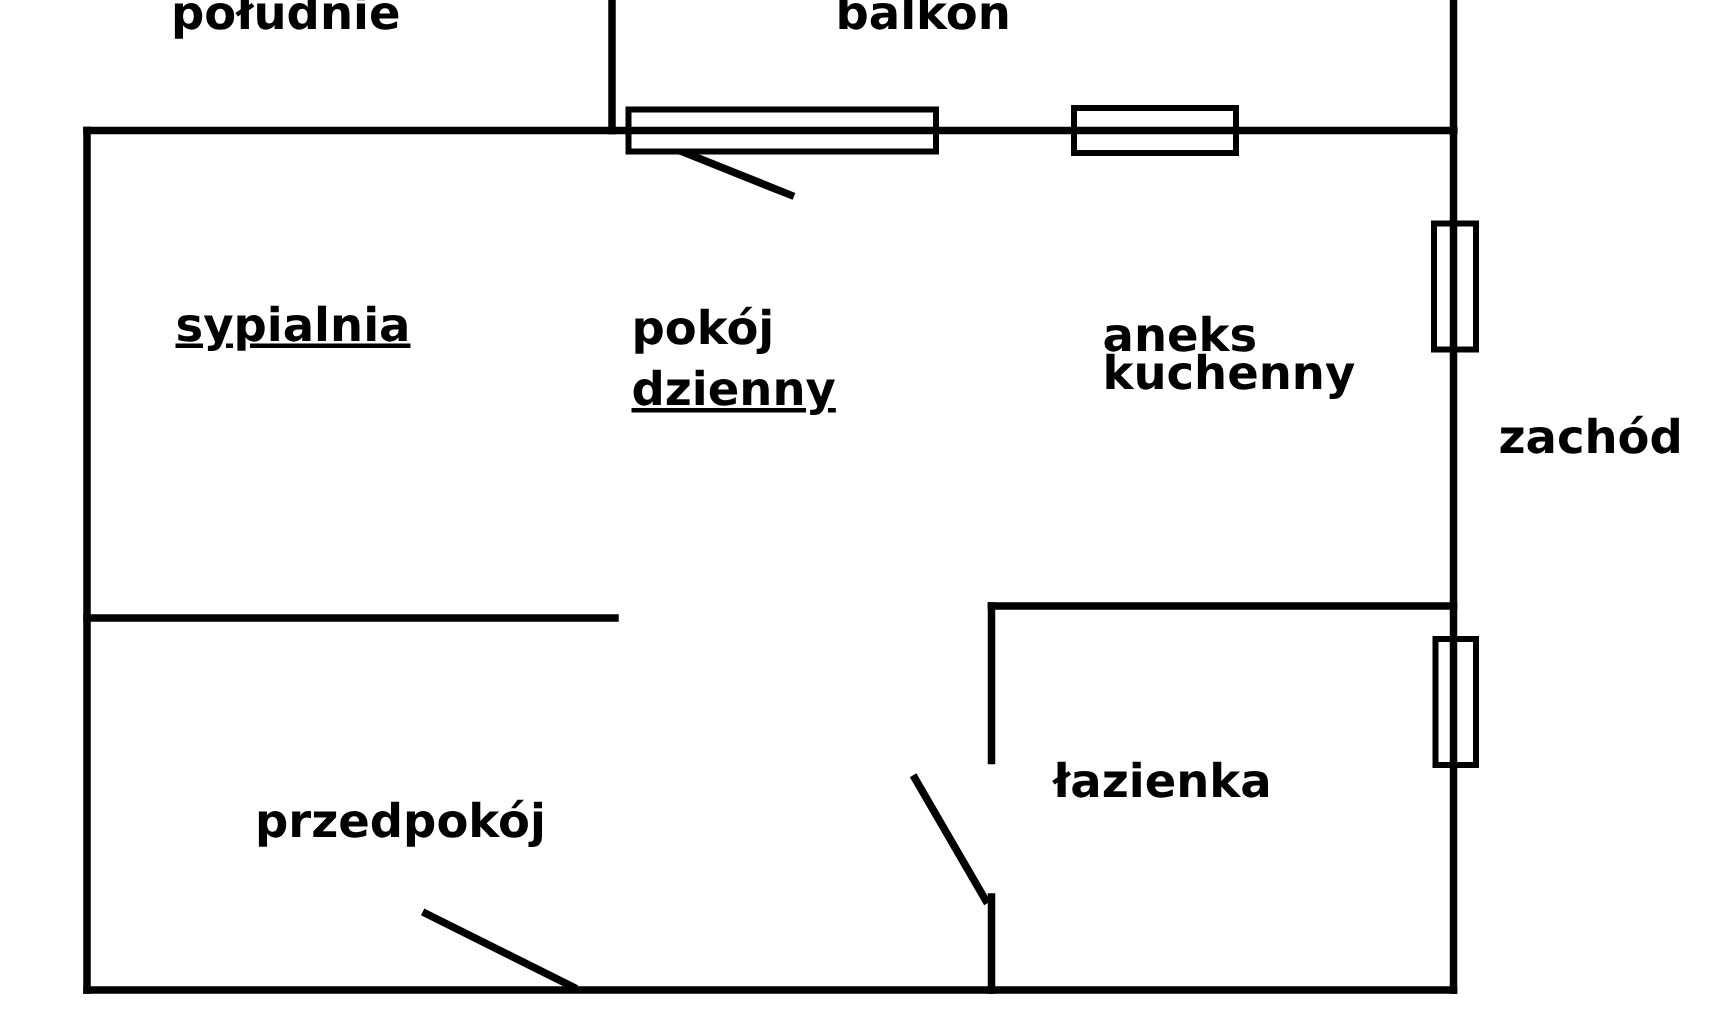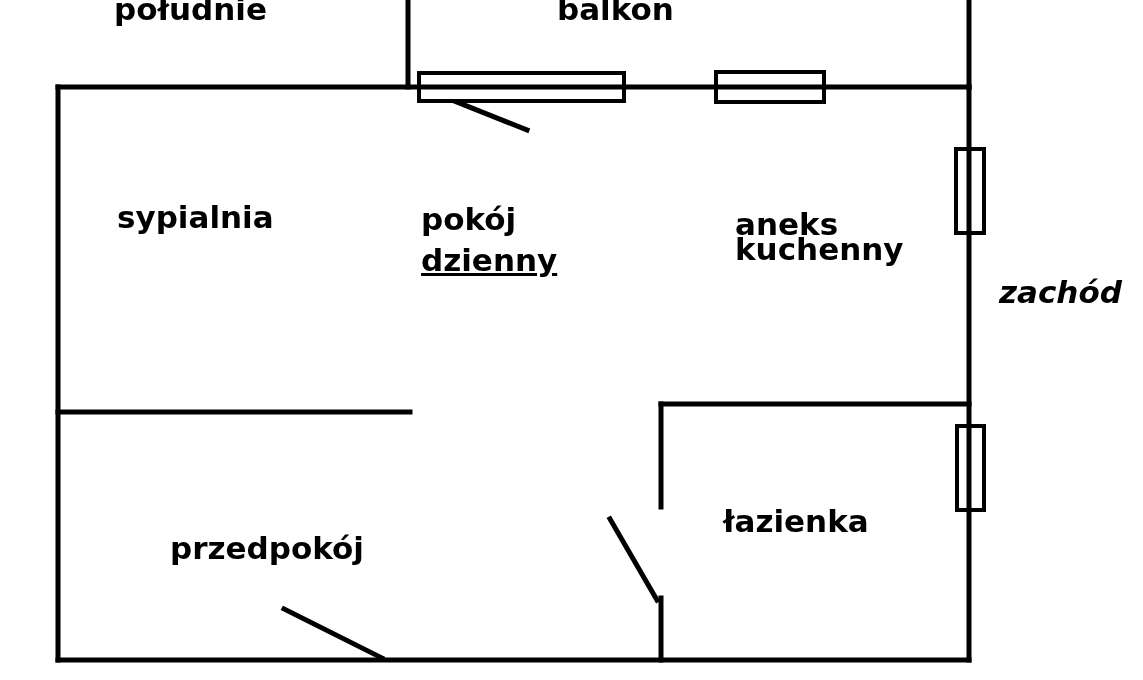--- a/index.html
+++ b/index.html
@@ -50,21 +50,21 @@
     <g stroke="#000" stroke-width="5">
       <line x1="419" y1="87" x2="624" y2="87"></line>
       <line x1="716" y1="87" x2="824" y2="87"></line>
       <line x1="969" y1="149" x2="969" y2="233"></line>
       <line x1="969" y1="426" x2="969" y2="510"></line>
     </g>
   </svg>
 
   <span class="label" style="left:114px; top:-12px;">południe</span>
   <span class="label" style="left:557px; top:-12px;">balkon</span>
-  <span class="label" style="left:117px; top:196px;">sypialnia</span>
+  <span class="label" style="left:117px; top:196px;text-decoration:underline;">sypialnia</span>
   <span class="label" style="left:421px; top:198px;">pokój</span>
   <span class="label" style="left:421px; top:239px;text-decoration:underline;">dzienny</span>
   <span class="label" style="left:735px; top:203px;">aneks</span>
   <span class="label" style="left:735px; top:228px;">kuchenny</span>
-  <span class="label" style="left:999px; top:271px;font-style:italic;">zachód</span>
+  <span class="label" style="left:999px; top:271px;">zachód</span>
   <span class="label" style="left:170px; top:527px;">przedpokój</span>
-  <span class="label" style="left:723px; top:500px;">łazienka</span>
+  <span class="label" style="left:702px; top:500px;">łazienka</span>
 </div>
 
 </body></html>

